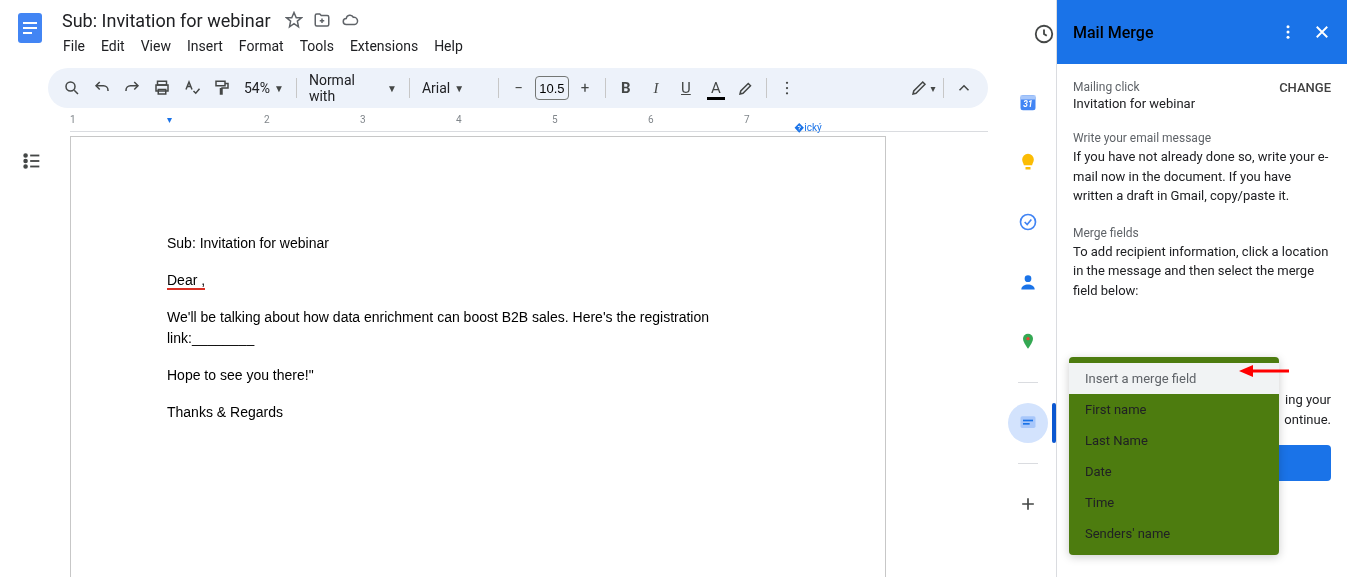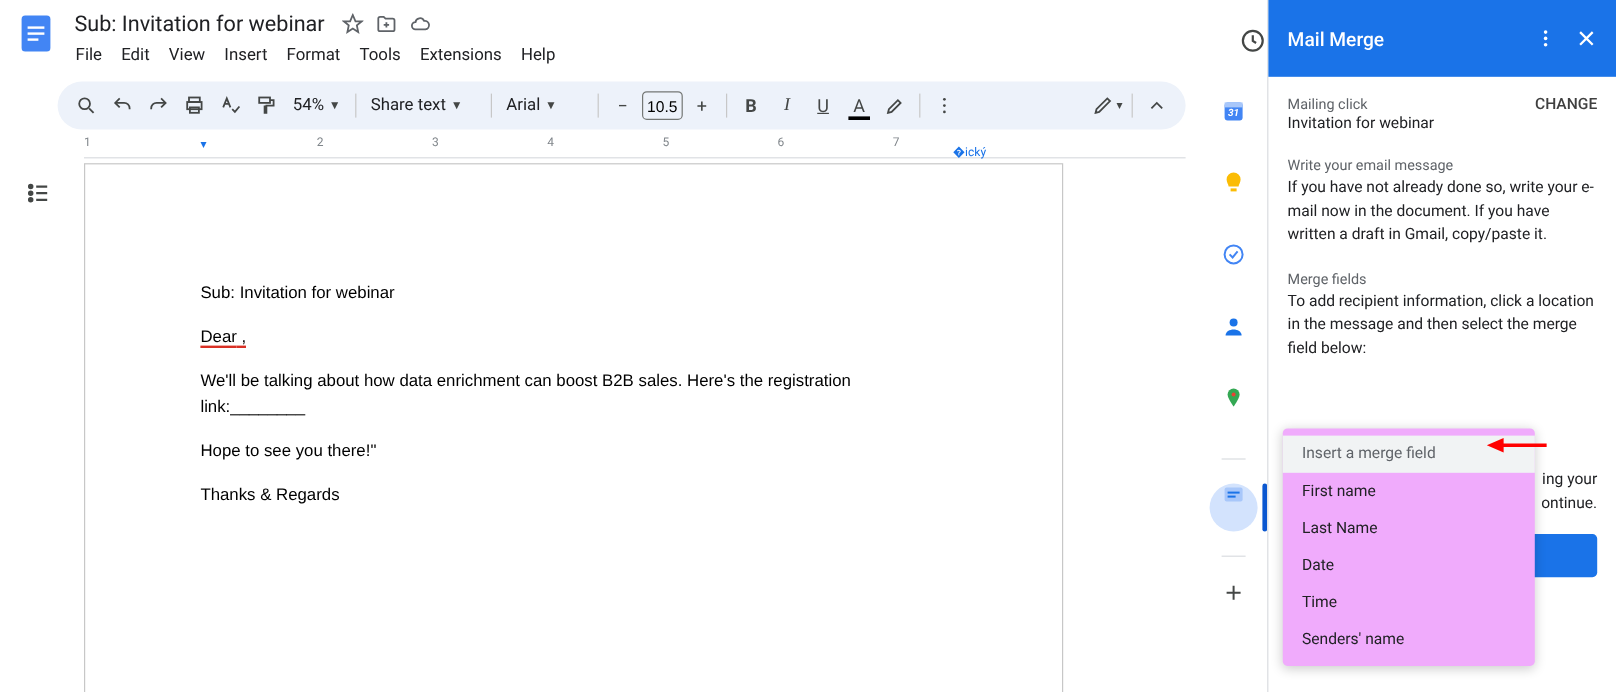--- a/index.html
+++ b/index.html
@@ -41,39 +41,39 @@
   .main-row { display: flex; position: absolute; top: 128px; left: 0; right: 0; bottom: 0; }
   .outline-col { width: 70px; padding-top: 22px; display: flex; justify-content: center; }
   .outline-btn { width: 28px; height: 28px; color: #444746; cursor: pointer; }
   .page-col { flex: 1; overflow: hidden; }
   .page { width: 816px; min-height: 1056px; background: #fff; border: 1px solid #c7c7c7; margin-top: 8px; padding: 96px 96px; font-family: Arial, sans-serif; font-size: 14px; line-height: 1.5; color: #000; }
   .page p { margin-bottom: 16px; }
   .err { border-bottom: 2px solid #d93025; border-bottom-style: wavy; text-decoration-skip-ink: none; }
   
   
   .side-icons { width: 56px; padding-top: 12px; display: flex; flex-direction: column; align-items: center; gap: 20px; position: absolute; right: 291px; top: 70px; }
-  .side-icon { width: 40px; height: 40px; display: flex; justify-content: center; border-radius: 50%; cursor: pointer; font-style: italic; }
+  .side-icon { width: 40px; height: 40px; display: flex; align-items: center; justify-content: center; border-radius: 50%; cursor: pointer; font-style: italic; }
   .side-icon.active { background: #d3e3fd; position:relative; }
   .side-icon.active::after { content:''; position:absolute; right:-8px; width:4px; height:40px; background:#0b57d0; border-radius:2px;}
   .side-sep { width: 20px; height: 1px; background: #dadce0; }
   
   
   .mm-panel { width: 291px; position: absolute; right: 0; top: 0; bottom: 0; background: #fff; border-left: 1px solid #dadce0; display: flex; flex-direction: column; }
-  .mm-header { background: #1a73e8; color: #ffffff; height: 64px; display: flex; align-items: center; padding: 0 16px; justify-content: space-between; }
+  .mm-header { background: #1a73e8; color: #000000; height: 64px; display: flex; align-items: center; padding: 0 16px; justify-content: space-between; }
   .mm-title { font-size: 16px; font-weight: 500; }
   .mm-header-icons { display: flex; gap: 16px; }
   .mm-body { padding: 16px; font-size: 13px; overflow-y: auto; flex: 1; position: relative; }
   .mm-label { font-size: 12px; color: #5f6368; margin-bottom: 2px; }
   .mm-row { display: flex; justify-content: space-between; align-items: flex-start; margin-bottom: 20px; }
   .mm-change { color: #404040; font-weight: 500; font-size: 13px; cursor: pointer; }
   .mm-section { margin-bottom: 20px; }
   .mm-section p { color: #202124; line-height: 1.5; }
   
   
-  .merge-dropdown { position: absolute; top: 293px; left: 12px; width: 210px; background: #f0abfc; box-shadow: 0 2px 10px rgba(0,0,0,.2); border-radius: 4px; padding: 6px 0; z-index: 100; }
+  .merge-dropdown { position: absolute; top: 293px; left: 12px; width: 210px; background: #4d7c0f; box-shadow: 0 2px 10px rgba(0,0,0,.2); border-radius: 4px; padding: 6px 0; z-index: 100; }
   .merge-item { padding: 8px 16px; font-size: 13px; cursor: pointer; color: #202124; }
   .merge-item:hover, .merge-item.hl { background: #f1f3f4; }
   .merge-item.header-item { color: #5f6368; }
   
   .mm-next-section { margin-top: 90px; color:#202124; line-height:1.5;}
   .mm-btn { background: #1a73e8; width:100%; height:36px; border:none; border-radius:4px; margin-top:16px; cursor:pointer;}
   
   
   .red-arrow { position: absolute; top: 363px; right: 58px; z-index: 200; pointer-events: none; }
   
@@ -193,21 +193,21 @@
         <rect x="4" y="3" width="12" height="6"></rect>
         <path d="M16 6h4v6h-8v8h-2v-8"></path>
       </svg>
     </div>
   <div class="tb-select">
       <span>54%</span>
       <span class="chevron">▼</span>
     </div>
   <div class="tb-sep"></div>
   <div class="tb-select" style="width:100px">
-      <span>Share text</span>
+      <span>Normal with</span>
       <span class="chevron">▼</span>
     </div>
   <div class="tb-sep"></div>
   <div class="tb-select" style="width:76px">
       <span>Arial</span>
       <span class="chevron">▼</span>
     </div>
   <div class="tb-sep"></div>
   <div class="tb-btn">−</div>
   <input class="tb-fontsize" value="10.5" style="">

